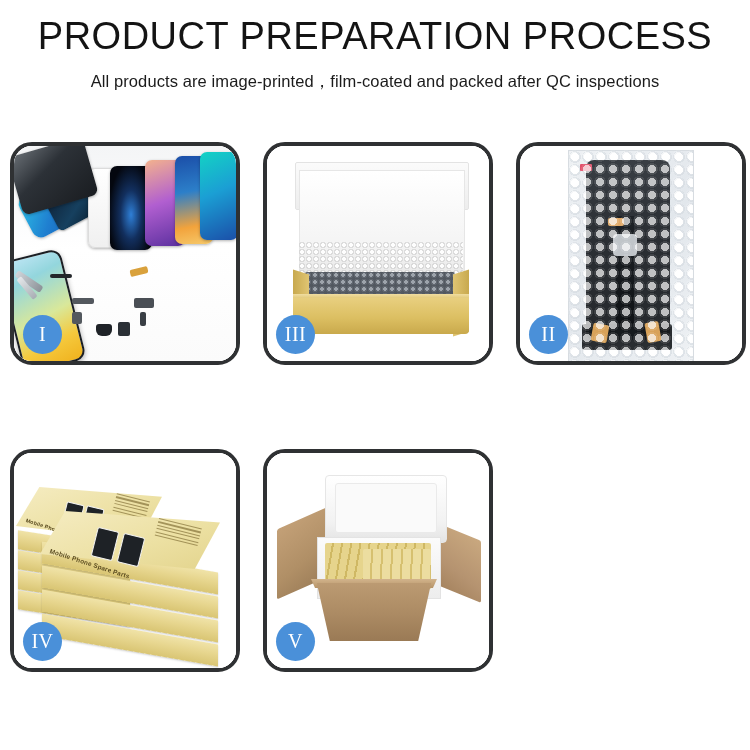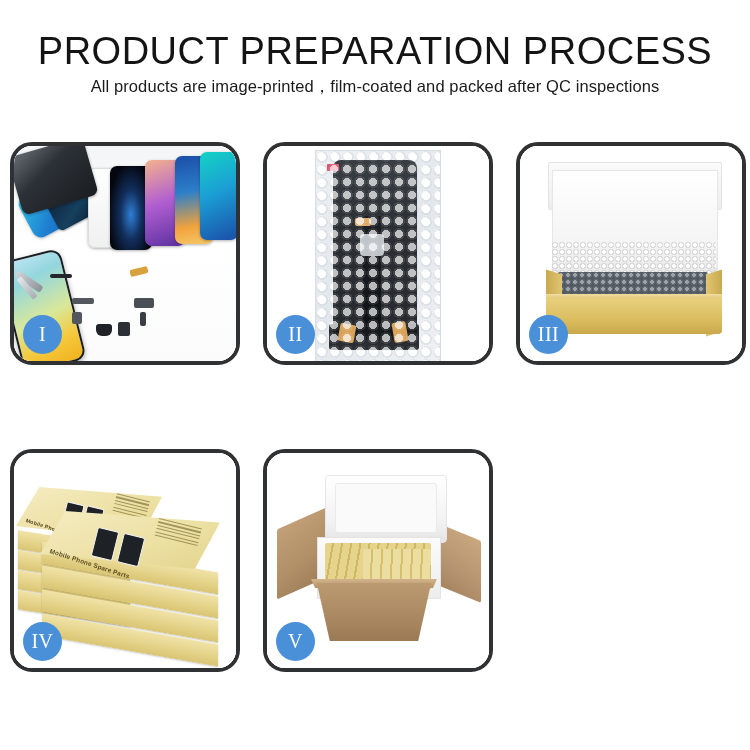--- a/index.html
+++ b/index.html
@@ -12,39 +12,39 @@
     height: 750px;
     overflow: hidden;
     font-family: "Liberation Sans", sans-serif;
     color: #111111;
     position: relative;
   }
 
   
   .header {
     width: 100%;
-    padding-top: 32px;
+    padding-top: 17px;
     text-align: center;
   }
   .page-title {
     font-family: "Liberation Sans", sans-serif;
     font-size: 38px;
     font-weight: 400;
     letter-spacing: 0.5px;
     color: #141414;
     line-height: 1.05;
     margin: 0;
     white-space: nowrap;
   }
   .page-subtitle {
     font-family: "Liberation Sans", sans-serif;
     font-size: 16.5px;
     font-weight: 400;
     color: #1b1b1b;
-    margin-top: 4px;
+    margin-top: 14px;
     letter-spacing: 0.1px;
     white-space: nowrap;
   }
 
   
   .grid {
     position: absolute;
     top: 142px;
     left: 10px;
     width: 736px;
@@ -376,48 +376,48 @@
       <div class="screw2"></div>
       <div class="screw3"></div>
       <div class="tool1"></div>
       <div class="tool2"></div>
     </div>
     <div class="badge">I</div>
   </div>
 
   <div class="panel">
     <div class="panel-stage">
+      <div class="p3-bg"></div>
+      <div class="k-lid-back"></div>
+      <div class="k-foam"></div>
+      <div class="k-foam-tex"></div>
+      <div class="k-inner-dark"></div>
+      <div class="k-tray-left"></div>
+      <div class="k-tray-right"></div>
+      <div class="k-tray-rim"></div>
+      <div class="k-tray-front"></div>
+    </div>
+    <div class="badge">III</div>
+  </div>
+
+  <div class="panel">
+    <div class="panel-stage">
       <div class="p2-bg"></div>
       <div class="bubble-bag"></div>
       <div class="lcd-inside"></div>
       <div class="lcd-bottom"></div>
       <div class="lcd-flex"></div>
       <div class="lcd-conn"></div>
       <div class="lcd-tape1"></div>
       <div class="lcd-tape2"></div>
       <div class="lcd-tape3"></div>
       <div class="bag-label"></div>
       <div class="bubble-overlay"></div>
     </div>
     <div class="badge">II</div>
-  </div>
-
-  <div class="panel">
-    <div class="panel-stage">
-      <div class="p3-bg"></div>
-      <div class="k-lid-back"></div>
-      <div class="k-foam"></div>
-      <div class="k-foam-tex"></div>
-      <div class="k-inner-dark"></div>
-      <div class="k-tray-left"></div>
-      <div class="k-tray-right"></div>
-      <div class="k-tray-rim"></div>
-      <div class="k-tray-front"></div>
-    </div>
-    <div class="badge">III</div>
   </div>
 
   <div class="panel">
     <div class="panel-stage">
       <div class="p4-bg"></div>
 
       <div class="ybox" style="left:4px; top:86px; width:112px; height:19px; transform:skewY(9deg);"></div>
       <div class="ybox" style="left:4px; top:106px; width:112px; height:19px; transform:skewY(9deg);"></div>
       <div class="ybox" style="left:4px; top:126px; width:112px; height:19px; transform:skewY(9deg);"></div>
       <div class="ybox" style="left:4px; top:146px; width:112px; height:19px; transform:skewY(9deg);"></div>

